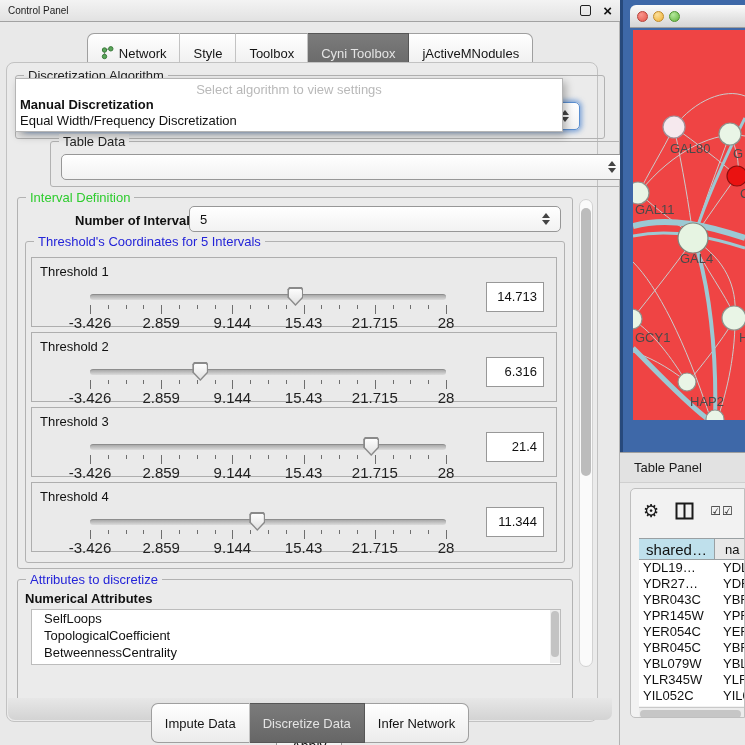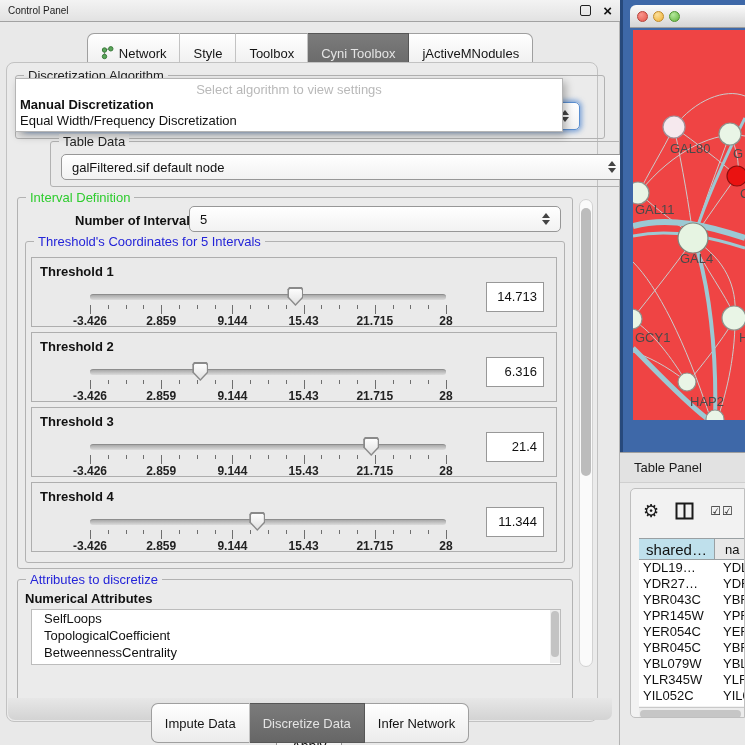--- a/index.html
+++ b/index.html
@@ -37,31 +37,31 @@
 
   .algo-popup { position:absolute; left:15px; top:78px; width:548px; height:54px; background:#fff; border:1px solid #b5b5b5; box-shadow:3px 4px 8px rgba(0,0,0,.28); z-index:10; }
   .popup-prompt { text-align:center; font-size:13px; color:#b9b9b9; padding-top:3px; height:18px; }
   .popup-item { font-size:13px; color:#111; padding-left:4px; height:16px; line-height:16px; }
   .popup-item.bold { font-weight:bold; }
 
   .bold-label { position:absolute; font-size:13px; font-weight:bold; color:#111; }
 
   .threshold-host { position:absolute; left:30px; top:256px; width:526px; }
   .threshold-card { position:relative; width:526px; height:70px; background:#eaeaea; border:1px solid #aeaeae; margin-bottom:5px; }
-  .tc-label { position:absolute; left:8px; top:6px; font-size:13px; font-weight:bold; color:#111; }
+  .tc-label { position:absolute; left:8px; top:6px; font-size:13px; font-weight:normal; color:#111; }
   .slider-zone { position:absolute; left:58px; top:0; width:356px; height:70px; }
   .slider-track { position:absolute; left:0; top:36px; width:356px; height:6px; border-radius:3px; background:linear-gradient(#a9a9a9,#dcdcdc); border-top:1px solid #8d8d8d; }
   .slider-handle { position:absolute; top:29px; width:16px; height:19px; clip-path:polygon(10% 0,90% 0,100% 12%,100% 55%,50% 100%,0 55%,0 12%); background:#8a8a8a; z-index:2; }
   .slider-handle .inner { position:absolute; left:1.5px; top:1.5px; right:1.5px; bottom:2px; clip-path:polygon(10% 0,90% 0,100% 12%,100% 55%,50% 100%,0 55%,0 12%); background:linear-gradient(#fdfdfd,#e2e2e2); }
   .ticks { position:absolute; left:0; top:47px; width:356px; height:9px; }
   .tick { position:absolute; top:0; width:1px; background:#6e6e6e; }
   .tick.minor { height:4px; }
   .tick.major { height:9px; }
   .tick-labels { position:absolute; left:0; top:56px; width:356px; height:12px; }
-  .tick-label { position:absolute; transform:translateX(-50%); font-size:12px; font-weight:bold; color:#222; white-space:nowrap; }
+  .tick-label { position:absolute; transform:translateX(-50%); font-size:15px; font-weight:normal; color:#222; white-space:nowrap; }
   .value-box { position:absolute; right:12px; top:24px; width:58px; height:30px; background:#fff; border:1px solid #989898; font-size:13px; color:#111; text-align:right; line-height:28px; padding-right:6px; }
 
   .listbox { position:absolute; left:30px; top:608px; width:530px; height:56px; background:#fff; border:1px solid #bcbcbc; overflow:hidden; }
   .list-item { font-size:13px; color:#111; padding-left:12px; height:17px; line-height:17px; white-space:nowrap; }
   .list-vscroll { position:absolute; right:1px; top:1px; width:10px; height:53px; background:#ededed; }
   .list-vscroll .thumb { position:absolute; left:1px; top:1px; width:8px; height:46px; background:#c3c3c3; border-radius:4px; }
 
   .apply-btn { position:absolute; left:269px; top:672px; width:66px; height:22px; background:linear-gradient(#ffffff,#e5e5e5); border:1px solid #969696; border-radius:6px; font-size:14px; color:#111; text-align:center; line-height:20px; }
 
   .bottom-strip { position:absolute; left:1px; bottom:1px; width:604px; height:22px; background:linear-gradient(#e7e7e7,#d3d3d3); border-radius:0 0 7px 7px; }
@@ -146,21 +146,20 @@
           <span class="stepper">
               <span class="arrow-up"></span>
               <span class="arrow-down"></span>
             </span>
         </div>
       </div>
 
       <div class="group" style="left:11px; top:78px; width:590px; height:46px;margin-left:32px;">
         <span class="group-legend">Table Data</span>
         <div class="combo" style="left:10px; top:12px; width:566px; height:26px;">
-          <span>galFiltered.sif default node</span>
           <span class="stepper">
               <span class="arrow-up"></span>
               <span class="arrow-down"></span>
             </span>
         </div>
       </div>
 
       <div class="group" style="left:10px; top:134px; width:556px; height:372px;">
         <span class="group-legend legend-green">Interval Definition</span>
       </div>

